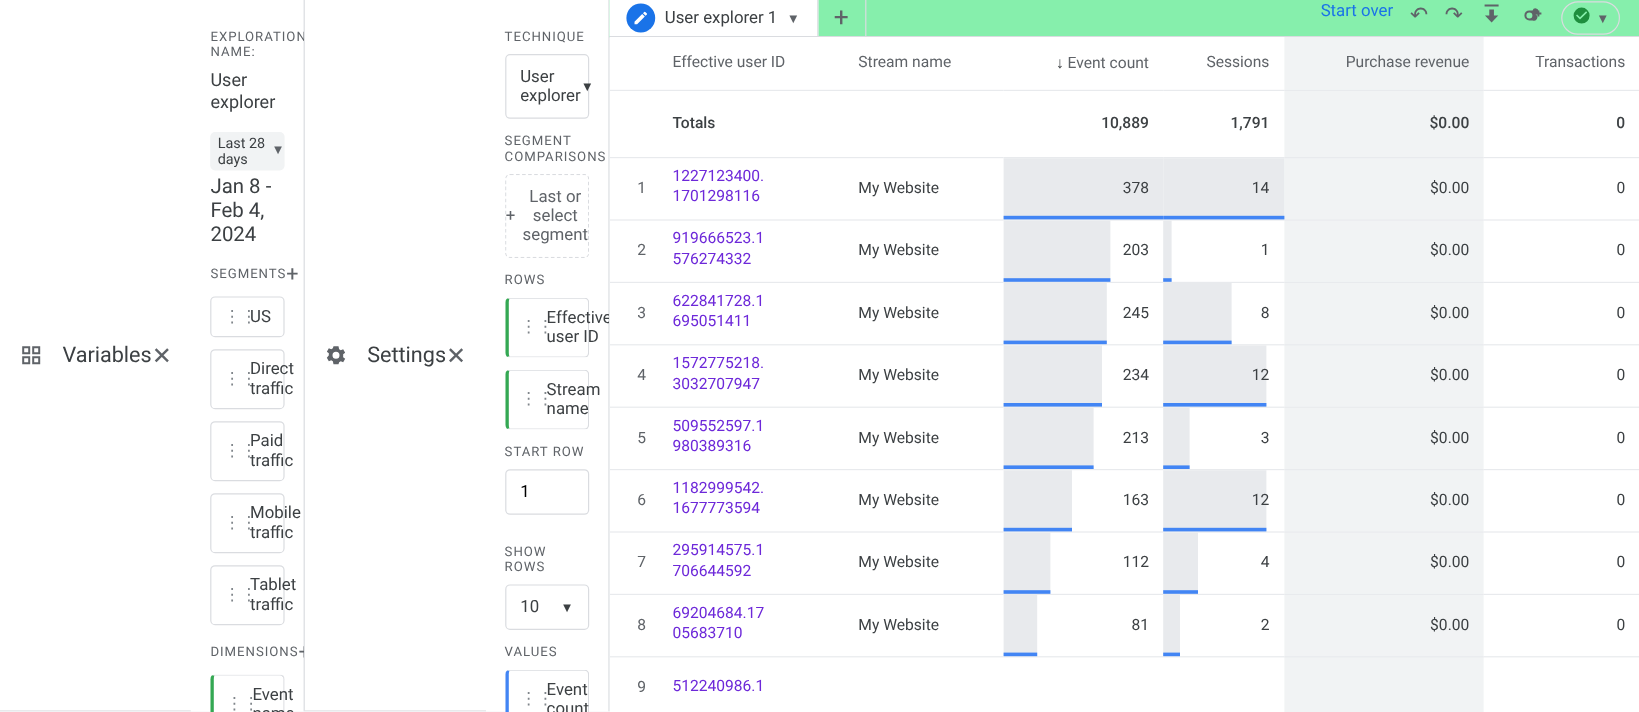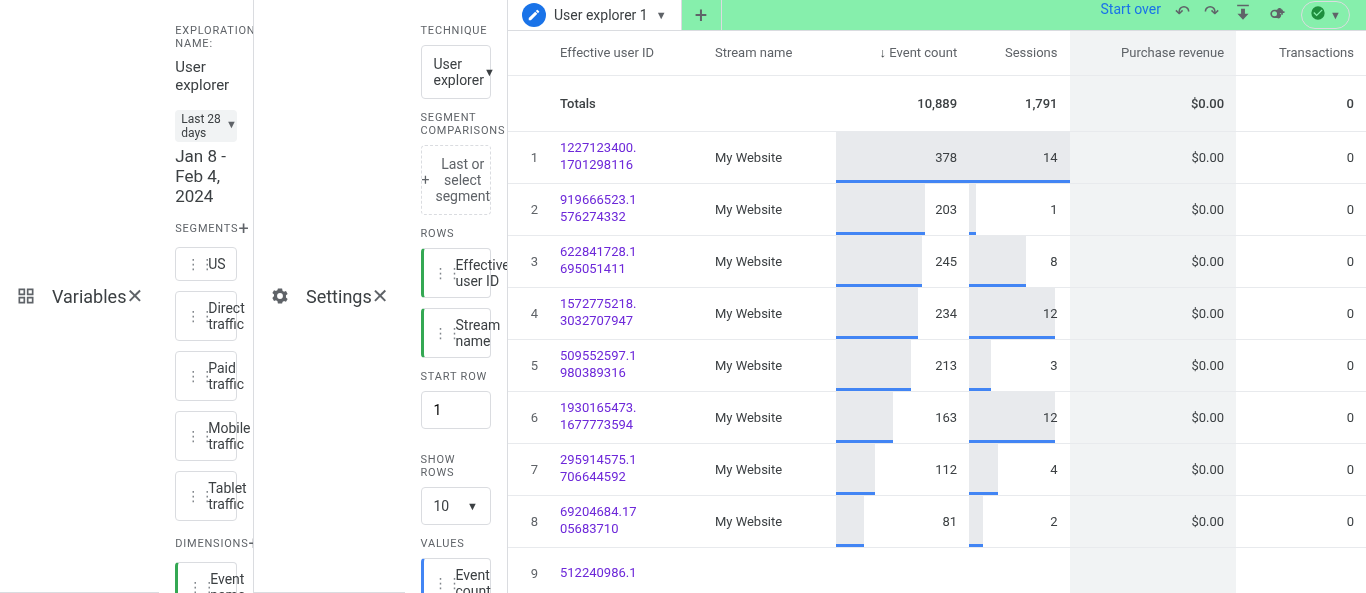--- a/index.html
+++ b/index.html
@@ -318,21 +318,21 @@
             </td>
     <td>My Website</td>
     <td class="num cell-bar"><div class="bg" style="width:56.34920634920635%"></div><div class="stripe" style="width:56.34920634920635%"></div><span class="val">213</span></td>
     <td class="num cell-bar"><div class="bg" style="width:21.428571428571427%"></div><div class="stripe" style="width:21.428571428571427%"></div><span class="val">3</span></td>
     <td class="num col-revenue">$0.00</td>
     <td class="num">0</td>
   </tr>
   <tr>
     <td class="rownum">6</td>
     <td class="user-id">
-              <span>1930165473.</span>
+              <span>1182999542.</span>
               <span>1677773594</span>
             </td>
     <td>My Website</td>
     <td class="num cell-bar"><div class="bg" style="width:43.12169312169312%"></div><div class="stripe" style="width:43.12169312169312%"></div><span class="val">163</span></td>
     <td class="num cell-bar"><div class="bg" style="width:85.71428571428571%"></div><div class="stripe" style="width:85.71428571428571%"></div><span class="val">12</span></td>
     <td class="num col-revenue">$0.00</td>
     <td class="num">0</td>
   </tr>
   <tr>
     <td class="rownum">7</td>

